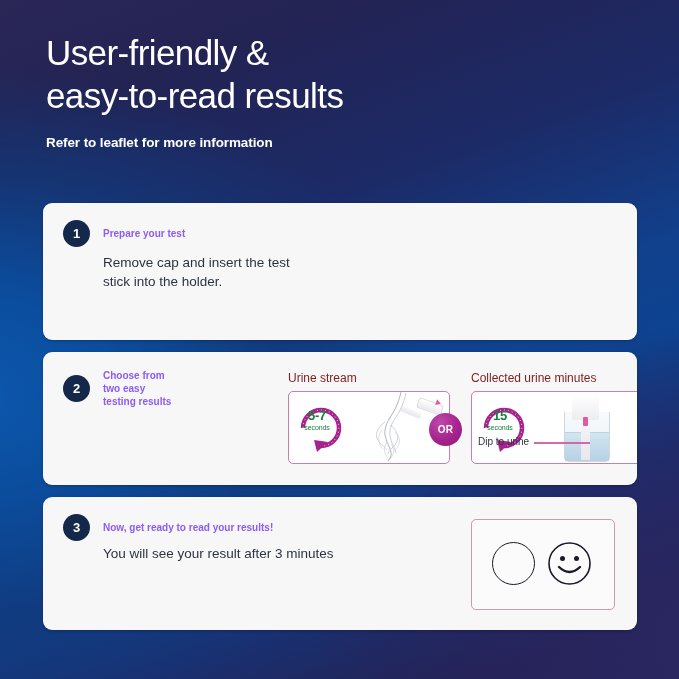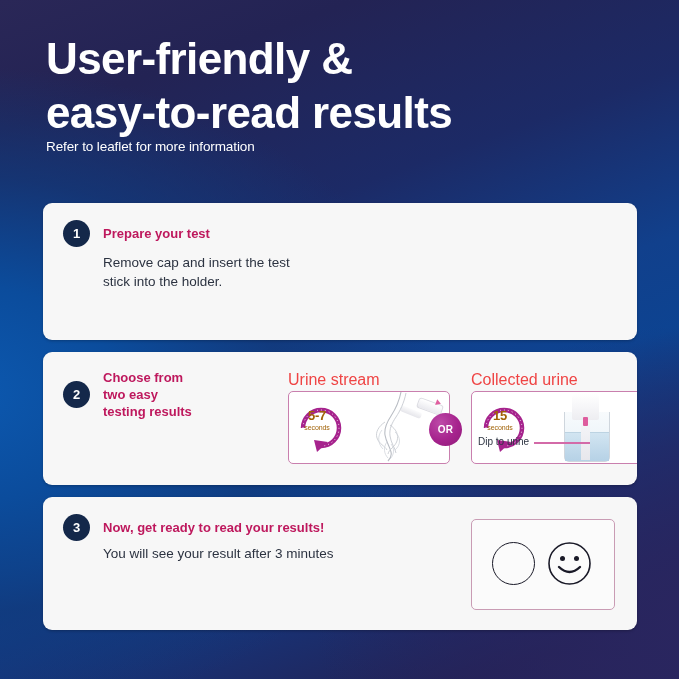--- a/index.html
+++ b/index.html
@@ -26,31 +26,32 @@
 
   
   .header {
     position: absolute;
     left: 46px;
     top: 32px;
     width: 560px;
   }
   .headline {
     color: #ffffff;
-    font-size: 44px;
-    font-weight: bold;
+    font-size: 35px;
+    font-weight: normal;
     line-height: 1.22;
     letter-spacing: -0.6px;
     margin: 0;
     white-space: pre-line;
   }
   .subhead {
     color: #ffffff;
     font-size: 13.5px;
-    font-weight: normal;
+    font-weight: bold;
+    margin-top: 18px;
     letter-spacing: -0.1px;
   }
 
   
   .card {
     position: absolute;
     left: 43px;
     width: 594px;
     background: #f7f7f7;
     border-radius: 9px;
@@ -76,22 +77,22 @@
     color: #ffffff;
     font-size: 13px;
     font-weight: bold;
     display: flex;
     align-items: center;
     justify-content: center;
     flex: 0 0 auto;
     margin-right: 13px;
   }
   .step-title {
-    color: #be185d;
-    font-size: 13px;
+    color: #8b5cf6;
+    font-size: 10px;
     font-weight: bold;
     line-height: 1.32;
     white-space: pre-line;
   }
   .step-body {
     position: absolute;
     left: 60px;
     color: #2c3341;
     font-size: 13.5px;
     line-height: 1.42;
@@ -203,22 +204,22 @@
     font-size: 8px;
     letter-spacing: 0.6px;
     display: flex;
     align-items: center;
     justify-content: center;
   }
 
   
   .method-label {
     position: absolute;
-    color: #ef4444;
-    font-size: 16px;
+    color: #7f1d1d;
+    font-size: 12px;
     top: 19px;
   }
   #label-stream { left: 245px; }
   #label-sample { left: 428px; }
 
   .method-box {
     position: absolute;
     top: 39px;
     width: 160px;
     height: 71px;
@@ -253,21 +254,21 @@
     top: 6px;
     width: 56px;
     height: 58px;
   }
   .timer svg { display: block; }
   .timer-text {
     position: absolute;
     left: 0; top: 9px;
     width: 44px;
     text-align: center;
-    color: #a16207;
+    color: #15803d;
     line-height: 1.0;
   }
   .timer-num { font-size: 13px; font-weight: bold; letter-spacing: -0.3px; }
   .timer-unit { font-size: 7px; letter-spacing: -0.1px; display: block; margin-top: 1px; }
 
   
   .stream-device {
     position: absolute;
     right: 6px;
     top: 9px;

